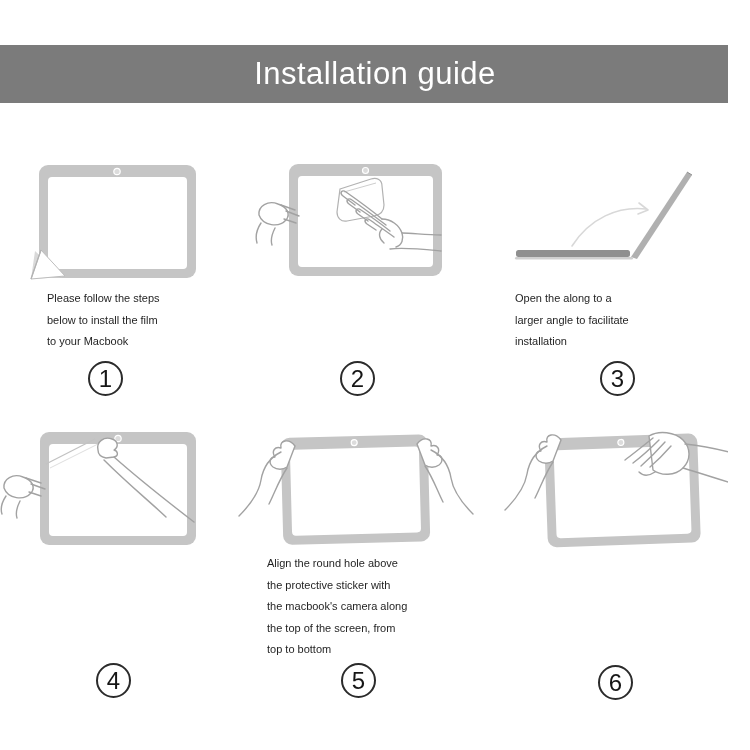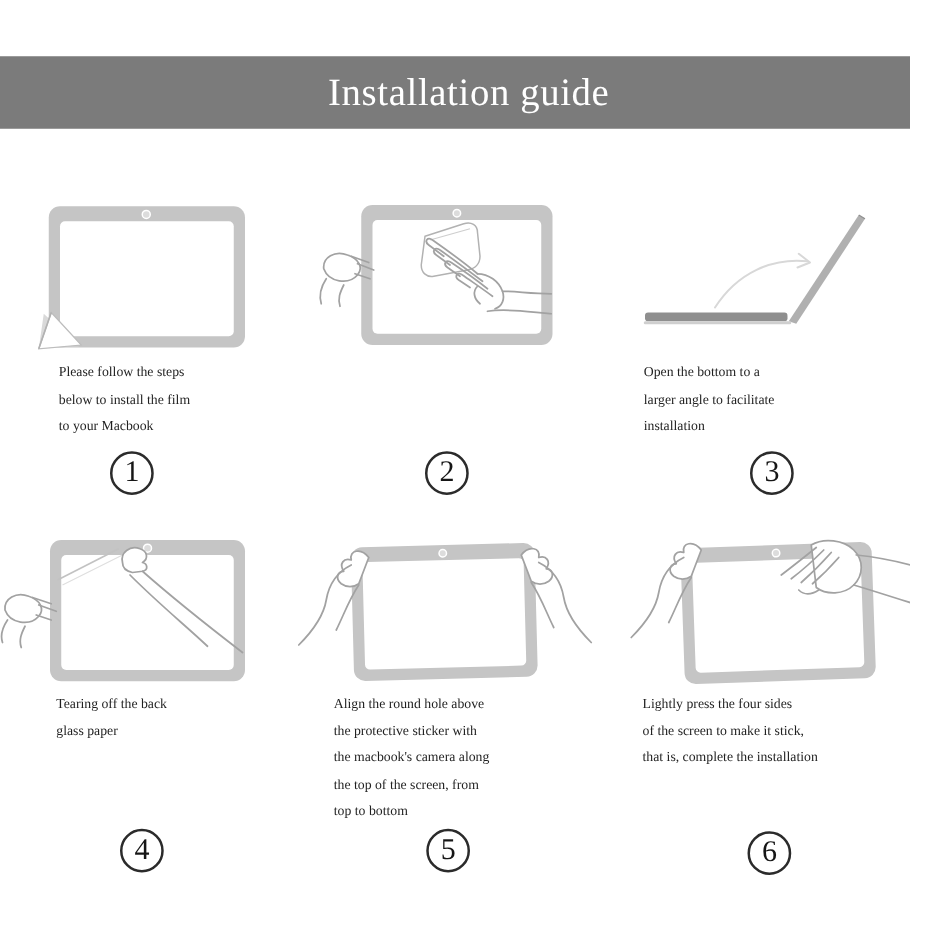--- a/index.html
+++ b/index.html
@@ -1,19 +1,19 @@
 <!DOCTYPE html>
 <html><head>
 <meta charset="utf-8">
 <title>Installation guide</title>
 <style>
   html,body{margin:0;padding:0;background:#ffffff;}
   .page{
     position:relative;width:728px;height:750px;background:#ffffff;
-    font-family:Liberation Serif, serif;overflow:hidden;
+    font-family:Liberation Sans, sans-serif;overflow:hidden;
   }
   .banner{
     position:absolute;left:0;top:45px;width:750px;height:58px;
     background:#7b7b7b;display:flex;align-items:center;justify-content:center;
   }
   .banner .title{
     color:#ffffff;font-size:31px;font-weight:400;letter-spacing:0.5px;
   }
   .illus{position:absolute;}
   .desc{
@@ -99,21 +99,21 @@
       <g>
         <path d="M131,99 L187,14 L192,17 L137,101 Z" fill="#b0b0b0"></path>
         <path d="M187,14 L192,17" stroke="#8f8f8f" stroke-width="1" fill="none"></path>
       </g>
       <g>
         <rect x="16" y="92" width="114" height="7" rx="2.5" fill="#8f8f8f"></rect>
         <rect x="15" y="99" width="118" height="2.4" rx="1.2" fill="#cfcfcf"></rect>
       </g>
     </svg>
   </div>
-  <p class="desc" style="left:515px;top:288px;">Open the bottom to a
+  <p class="desc" style="left:515px;top:288px;">Open the along to a
 larger angle to facilitate
 installation</p>
   <div class="badge" style="left:600px;top:361px;">
     <span>3</span>
   </div>
 
   <div class="illus" style="left:0px;top:424px;">
     <svg width="242" height="133" viewBox="0 0 242 133">
       <g transform="translate(40,8)">
         <rect x="0" y="0" width="156" height="113" rx="9" fill="#c5c5c5"></rect>
@@ -129,22 +129,20 @@
           <path class="ln" d="M64,28 C88,52 108,68 126,85"></path>
         </g>
       </g>
       <g>
         <path class="hand" d="M4,64 C3,55 13,49 23,53 C32,56 36,63 31,69 C24,77 8,75 4,64 Z"></path>
         <path class="ln" d="M26,54 L41,59 M31,60 L45,65 M29,68 L41,72"></path>
         <path class="ln" d="M6,72 C2,78 0,84 2,90 M20,77 C17,83 15,88 17,94"></path>
       </g>
     </svg>
   </div>
-  <p class="desc" style="left:45px;top:553px;">Tearing off the back
-glass paper</p>
   <div class="badge" style="left:96px;top:663px;">
     <span>4</span>
   </div>
 
   <div class="illus" style="left:233px;top:424px;">
     <svg width="252" height="137" viewBox="0 0 252 137">
       <g transform="rotate(-1.5 126 68) translate(49,12)">
         <rect x="0" y="0" width="147" height="107" rx="9" fill="#c5c5c5"></rect>
         <rect x="9" y="12" width="129" height="86" rx="4" fill="#ffffff"></rect>
         <circle cx="73.5" cy="6.5" r="3" fill="#dcdcdc" stroke="#ffffff" stroke-width="1.2"></circle>
@@ -186,20 +184,17 @@
         <path class="hand" d="M156,12 C166,6 182,8 190,16 C198,24 198,36 190,44 C182,52 168,52 160,46 Z"></path>
         <path class="ln" d="M160,14 C150,22 140,30 132,36"></path>
         <path class="ln" d="M166,16 C157,25 148,33 140,39"></path>
         <path class="ln" d="M172,18 C164,27 156,35 148,42"></path>
         <path class="ln" d="M178,22 C171,30 164,37 157,43"></path>
         <path class="ln" d="M162,48 C156,52 150,52 146,48"></path>
         <path class="ln" d="M192,20 C212,22 230,26 250,32 M190,44 C210,50 228,56 248,62"></path>
       </g>
     </svg>
   </div>
-  <p class="desc" style="left:514px;top:553px;">Lightly press the four sides
-of the screen to make it stick,
-that is, complete the installation</p>
   <div class="badge" style="left:598px;top:665px;">
     <span>6</span>
   </div>
 
 </div>
 
 </body></html>

